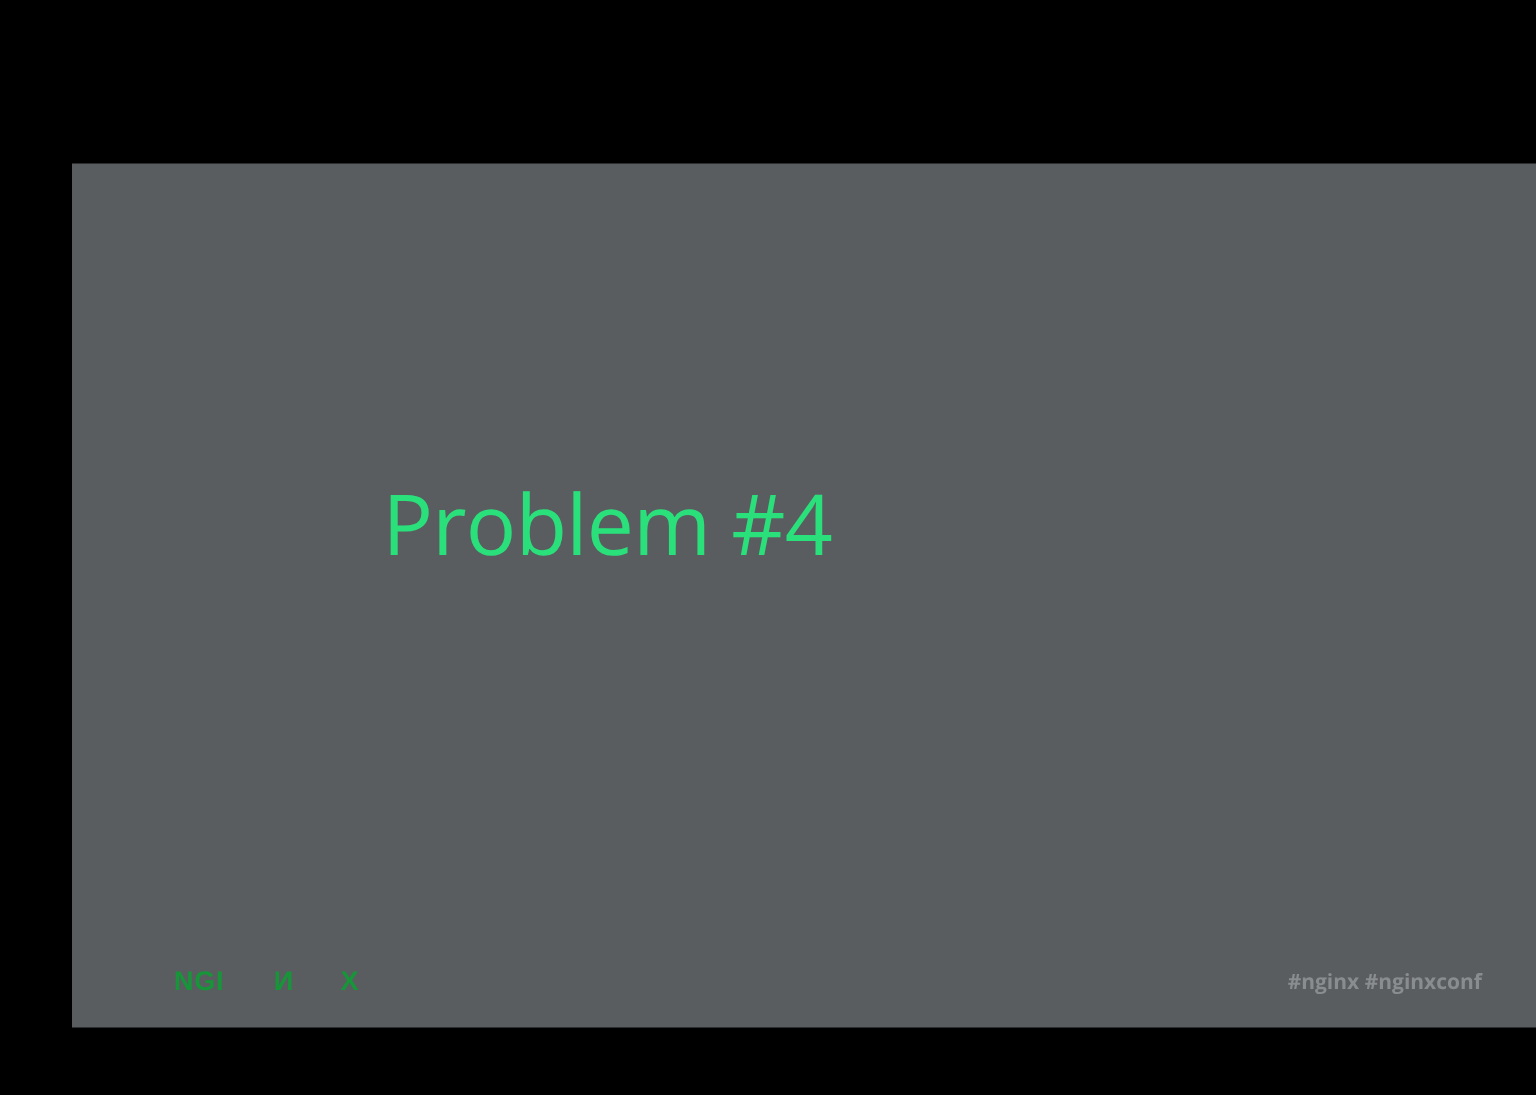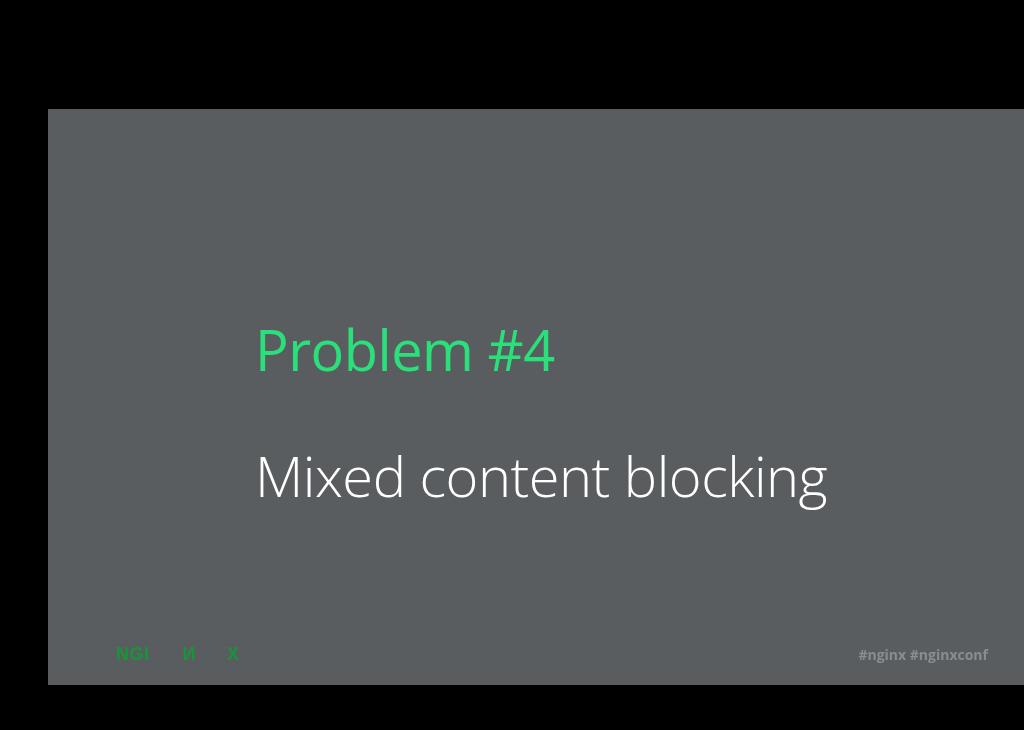--- a/index.html
+++ b/index.html
@@ -78,21 +78,20 @@
       font-size: 14px;
       font-weight: 700;
     }
   </style>
 </head>
 <body>
 
 <div class="slide">
   <div class="content">
     <h1 class="heading">Problem #4</h1>
-    <h2 class="subheading">Mixed content blocking</h2>
   </div>
   <div class="footer">
     <div class="logo">
       <span>NGI</span><span class="flipped">N</span><span>X</span>
     </div>
     <div class="hashtags">#nginx  #nginxconf</div>
   </div>
 </div>
 
 </body></html>

